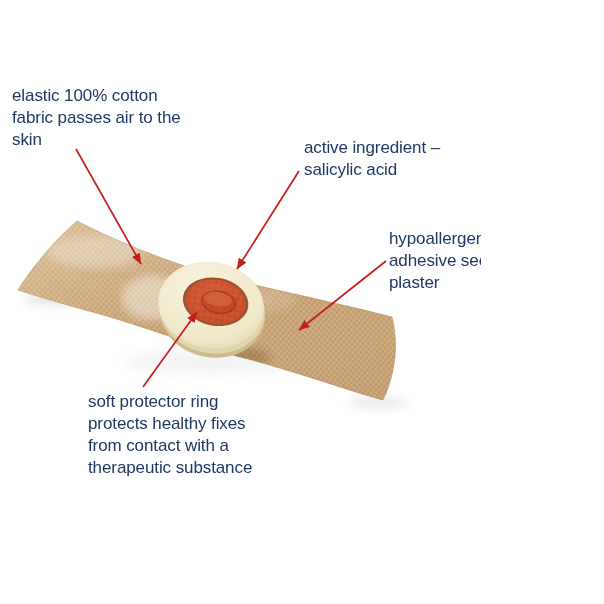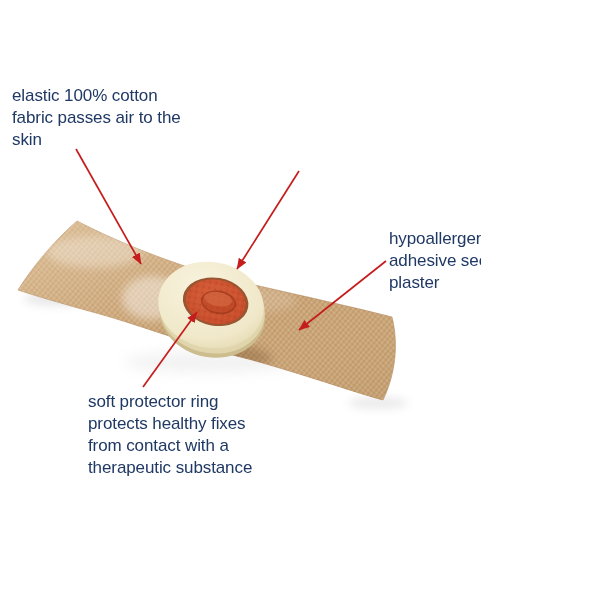--- a/index.html
+++ b/index.html
@@ -105,20 +105,22 @@
       <line x1="76" y1="149" x2="141" y2="264" stroke="#C51D1D" marker-end="url(#ah)"></line>
       <line x1="299" y1="171" x2="237" y2="269" stroke="#C51D1D" marker-end="url(#ah)"></line>
       <line x1="386" y1="261" x2="299" y2="330" stroke="#C51D1D" marker-end="url(#ah)"></line>
       <line x1="143" y1="387" x2="197" y2="312" stroke="#C51D1D" marker-end="url(#ah)"></line>
     </g>
   </svg>
 
   <div class="label" id="label-fabric">elastic 100% cotton
 fabric passes air to the
 skin</div>
+  <div class="label" id="label-active">active ingredient –
+salicylic acid</div>
   <div class="label" id="label-adhesive">hypoallergenic polyacrylate
 adhesive securely fixes the
 plaster</div>
   <div class="label" id="label-protector">soft protector ring
 protects healthy fixes
 from contact with a
 therapeutic substance</div>
 
 </div>
 

